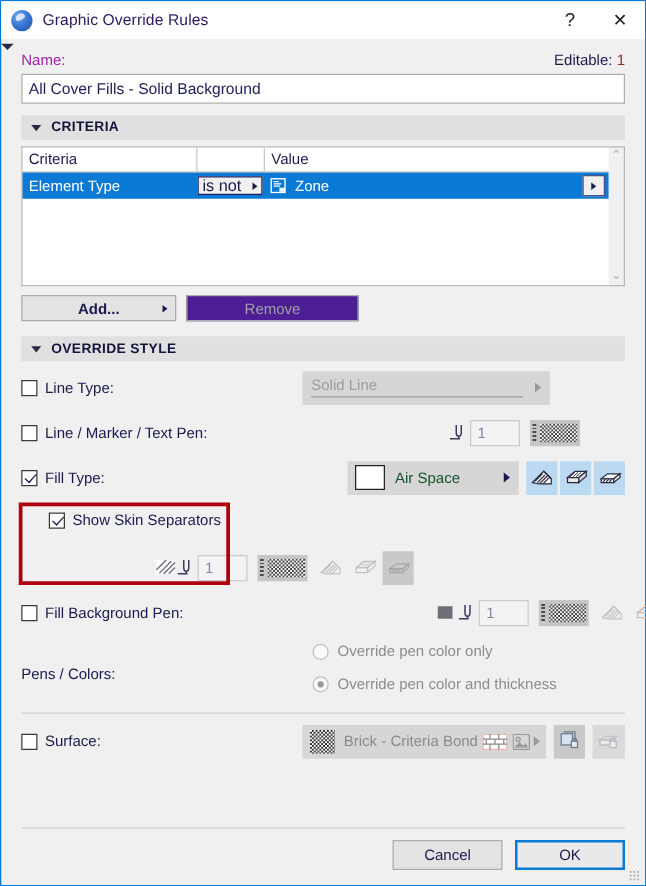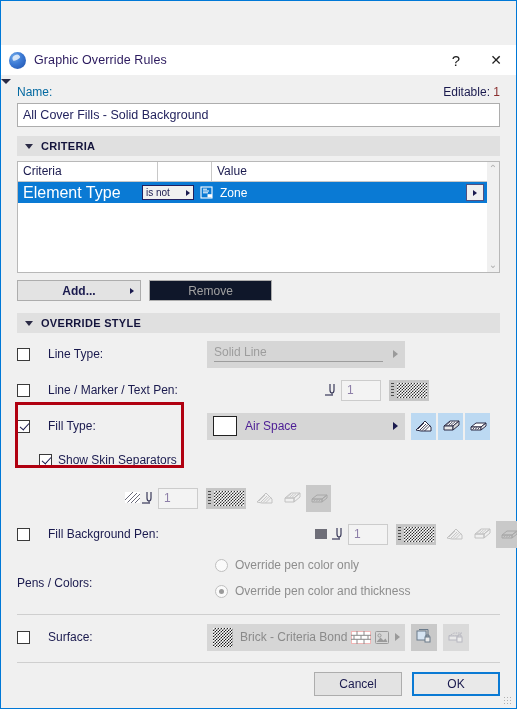--- a/index.html
+++ b/index.html
@@ -18,21 +18,20 @@
     background:#f0f0f0;
     display:flex;flex-direction:column;
   }
   
   .titlebar{
     height:30px;min-height:30px;
     background:#ffffff;
     display:flex;align-items:center;
     padding:0 0 0 8px;
     position:relative;
-    margin-top:44px;
   }
   .app-logo{
     width:17px;height:17px;border-radius:50%;
     background:radial-gradient(circle at 32% 28%, #6fa8e8 0%, #3b79d4 45%, #1f4fa8 100%);
     margin-right:8px;flex:0 0 auto;position:relative;
   }
   .app-logo:after{
     content:"";position:absolute;left:3px;top:3.5px;
     width:8px;height:5px;border-radius:50% 50% 50% 50%/70% 70% 30% 30%;
     background:rgba(255,255,255,.75);transform:rotate(-28deg);
@@ -54,21 +53,21 @@
   }
   .collapse-tri{
     position:absolute;left:0px;top:4px;width:0;height:0;
     border-left:5px solid transparent;border-right:5px solid transparent;
     border-top:5px solid #2a2a45;
   }
   .row-name{
     display:flex;align-items:baseline;
     padding:10px 16px 0 16px;
   }
-  .lbl{color:#0369a1;font-size:12px;}
+  .lbl{color:#a21caf;font-size:12px;}
   .spacer{flex:1 1 auto;}
   .editable{color:#1a1a4e;font-size:12px;}
   .editable .num{color:#8a2f2f;}
   .name-input{
     margin:4px 16px 0 16px;
     height:22px;background:#fff;border:1px solid #adadad;
     display:flex;align-items:center;padding:0 5px;
     color:#23235e;font-size:12.5px;
   }
   
@@ -90,25 +89,25 @@
   }
   .thead{display:flex;height:19px;border-bottom:1px solid #c8c8c8;align-items:center;}
   .th{font-size:12px;color:#1a1a4e;padding-left:5px;box-sizing:border-box;}
   .th.c1{width:140px;border-right:1px solid #c8c8c8;height:19px;line-height:19px;}
   .th.c2{width:54px;border-right:1px solid #c8c8c8;height:19px;line-height:19px;}
   .th.c3{flex:1;height:19px;line-height:19px;}
   .trow{
     display:flex;align-items:center;height:21px;background:#0a7ad4;color:#fff;
     padding:0;
   }
-  .trow .cell1{width:124px;padding-left:5px;font-size:16px;box-sizing:border-box;}
+  .trow .cell1{width:140px;padding-left:5px;font-size:12px;box-sizing:border-box;}
   .combo-isnot{
     width:52px;height:15px;background:#f0f0f0;border:1px solid #202060;
     display:flex;align-items:center;justify-content:space-between;
-    padding:0 3px;box-sizing:border-box;color:#1a1a4e;font-size:10px;
+    padding:0 3px;box-sizing:border-box;color:#1a1a4e;font-size:13px;
   }
   .combo-isnot .mini-tri{
     width:0;height:0;border-top:3.5px solid transparent;border-bottom:3.5px solid transparent;
     border-left:4.5px solid #1a1a4e;
   }
   .zone-cell{flex:1;display:flex;align-items:center;padding-left:6px;}
   .zone-ico{width:14px;height:13px;margin-right:6px;flex:0 0 auto;}
   .zone-label{font-size:12px;color:#fff;}
   .val-arrow{
     width:16px;height:15px;background:#f0f0f0;border:1px solid #505080;
@@ -130,40 +129,40 @@
     height:21px;background:#e3e3e3;border:1px solid #adadad;
     display:flex;align-items:center;justify-content:center;
     font-size:12px;color:#1a1a4e;position:relative;box-sizing:border-box;
   }
   .btn.add{width:124px;font-weight:bold;}
   .btn.add .drop{
     position:absolute;right:6px;top:50%;transform:translateY(-50%);
     width:0;height:0;border-top:3.5px solid transparent;border-bottom:3.5px solid transparent;
     border-left:4.5px solid #1a1a4e;
   }
-  .btn.remove{width:123px;color:#a0a0a0;background:#0f172a;}
+  .btn.remove{width:138px;color:#a0a0a0;background:#4c1d95;}
   
   .orow{display:flex;align-items:center;padding:0 16px;min-height:28px;}
   .chk{
     width:13px;height:13px;border:1px solid #3a3a3a;background:#fff;
     flex:0 0 auto;margin-right:6px;position:relative;box-sizing:border-box;
   }
   .chk.checked:after{
     content:"";position:absolute;left:3.5px;top:0.5px;width:4px;height:8px;
     border:solid #1a1a4e;border-width:0 1.7px 1.7px 0;transform:rotate(42deg);
   }
   .orow .lbl-txt{font-size:12px;color:#1a1a4e;}
-  .left-col{width:190px;display:flex;align-items:center;flex:0 0 auto;gap:12px;}
+  .left-col{width:225px;display:flex;align-items:center;flex:0 0 auto;}
   
   .combo{
     height:27px;border:none;background:#d6d6d6;
     display:flex;align-items:center;padding:0 6px;box-sizing:border-box;
     position:relative;color:#8a8a8a;font-size:12px;
   }
-  .combo.enabled{background:#d6d6d6;color:#4c1d95;}
+  .combo.enabled{background:#d6d6d6;color:#14532d;margin-left:36px;}
   .combo .ctri{
     position:absolute;right:7px;top:50%;transform:translateY(-50%);
     width:0;height:0;border-top:4px solid transparent;border-bottom:4px solid transparent;
     border-left:5px solid #9a9a9a;
   }
   .combo.enabled .ctri{border-left-color:#1a1a4e;}
   .solid-line-box{width:198px;}
   .solid-line-box .sl-text{position:absolute;left:7px;top:4px;font-size:12px;color:#9d9d9d;}
   .solid-line-box .sl-rule{position:absolute;left:7px;right:22px;top:20px;height:1px;background:#9d9d9d;}
   .fill-combo{width:198px;}

